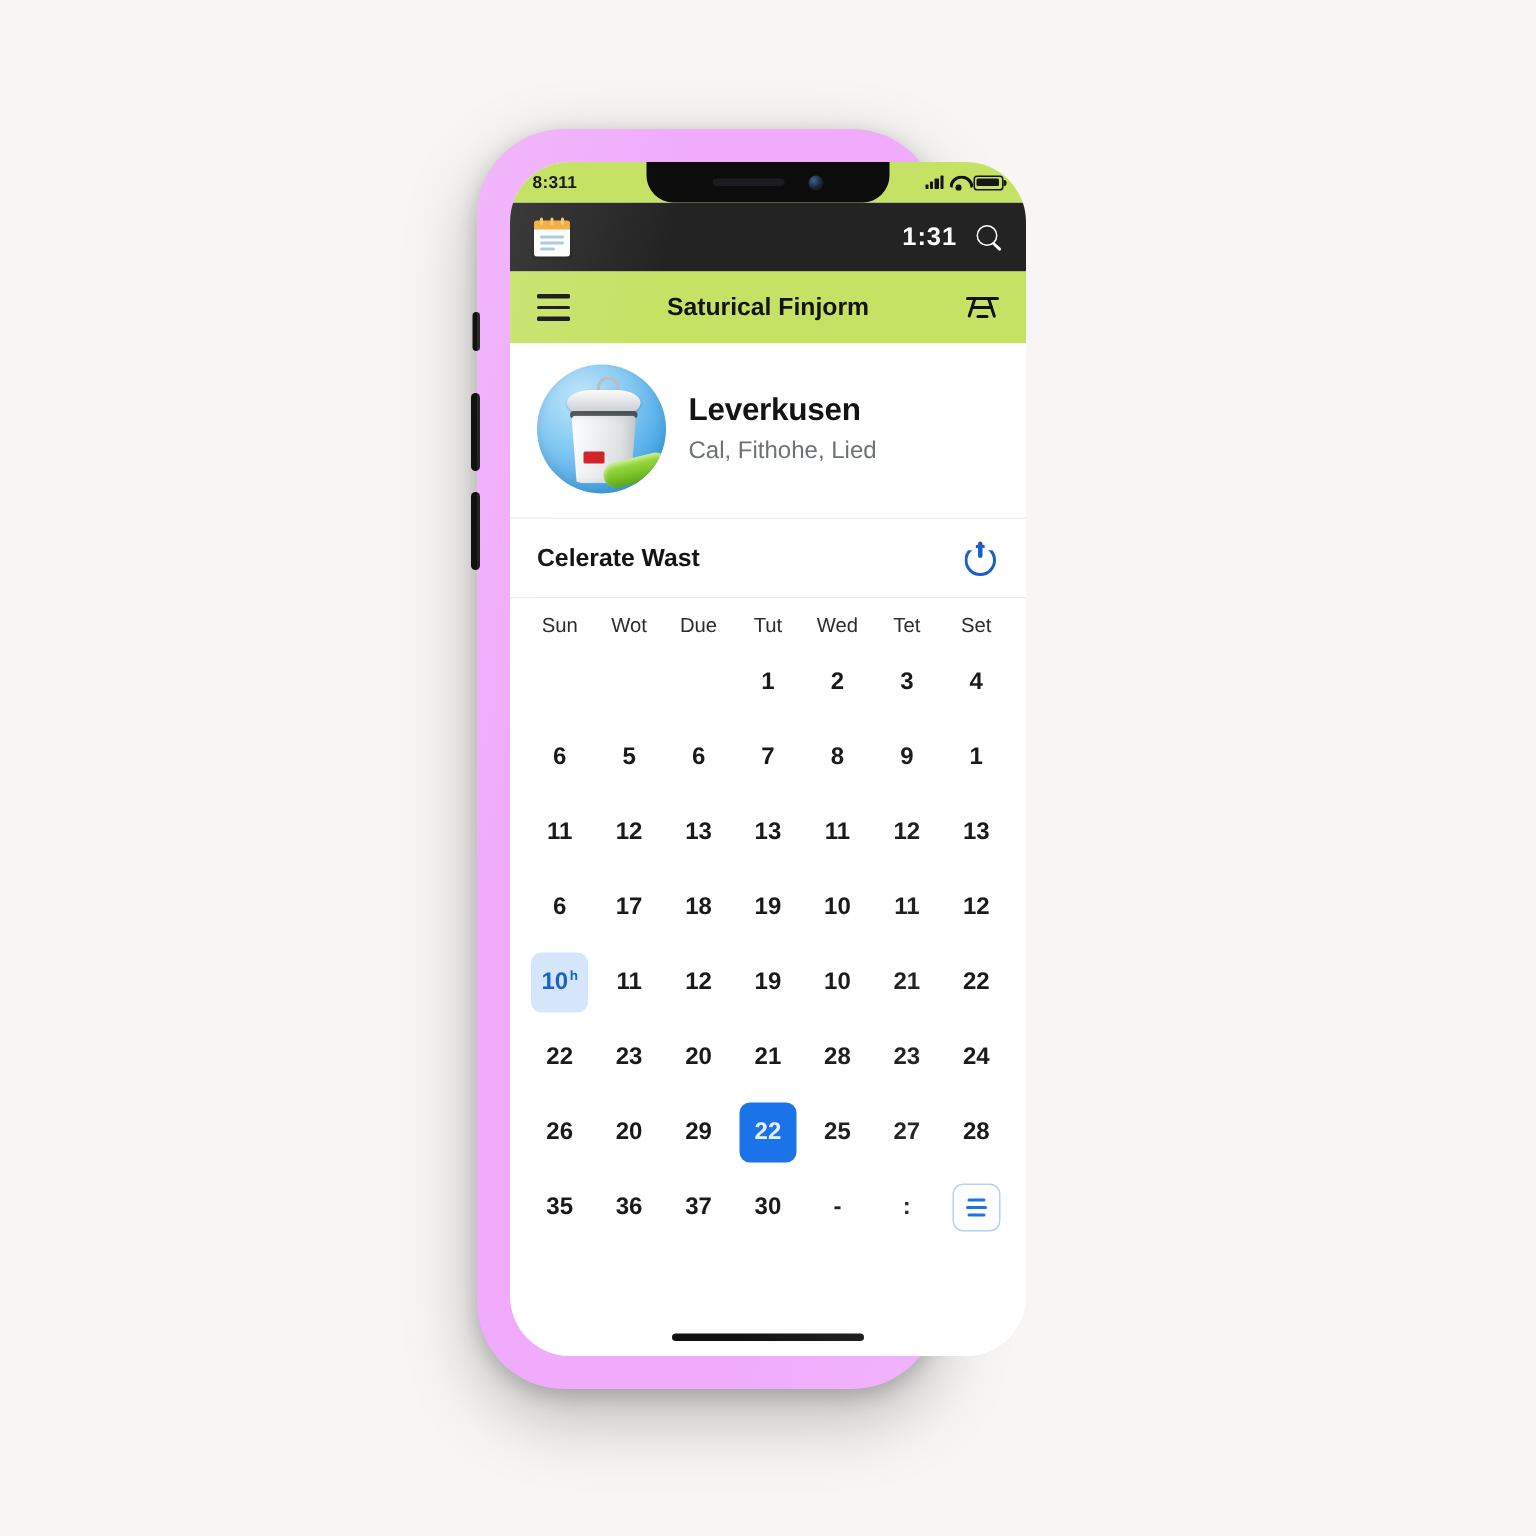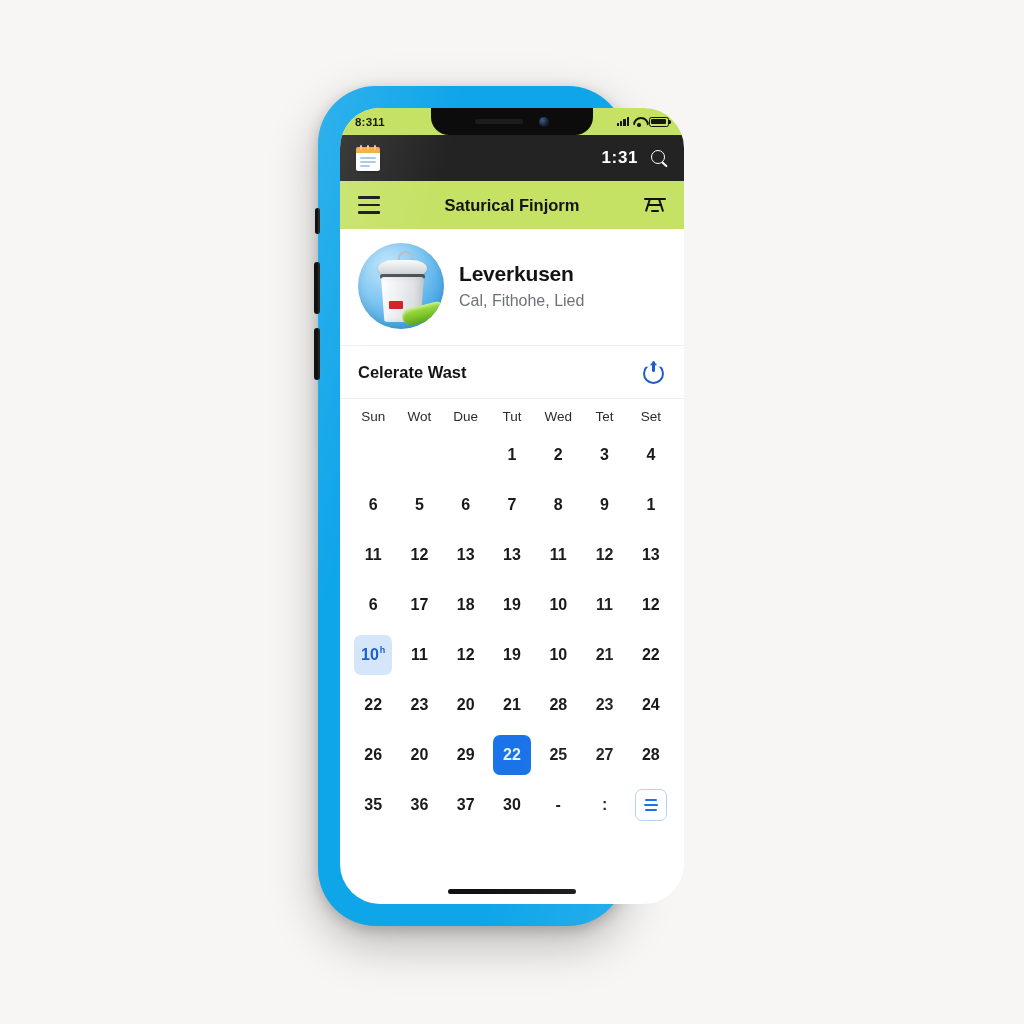--- a/index.html
+++ b/index.html
@@ -13,21 +13,21 @@
     position:relative;
     width:1024px; height:1024px;
     background:#f7f6f4;
   }
 
   
   .phone {
     position:absolute;
     left:318px; top:86px;
     width:308px; height:840px;
-    background:#0ea5e9;
+    background:#f0abfc;
     border-radius:58px;
     box-shadow:0 18px 48px rgba(0,0,0,.26), 0 4px 14px rgba(0,0,0,.18);
   }
   .phone::after{ 
     content:""; position:absolute; inset:0;
     border-radius:58px;
     background:linear-gradient(105deg, rgba(255,255,255,.14) 0%, rgba(255,255,255,0) 28%, rgba(255,255,255,0) 72%, rgba(255,255,255,.10) 100%);
     pointer-events:none;
   }
   .side-btn { position:absolute; background:#111; border-radius:3px; }

